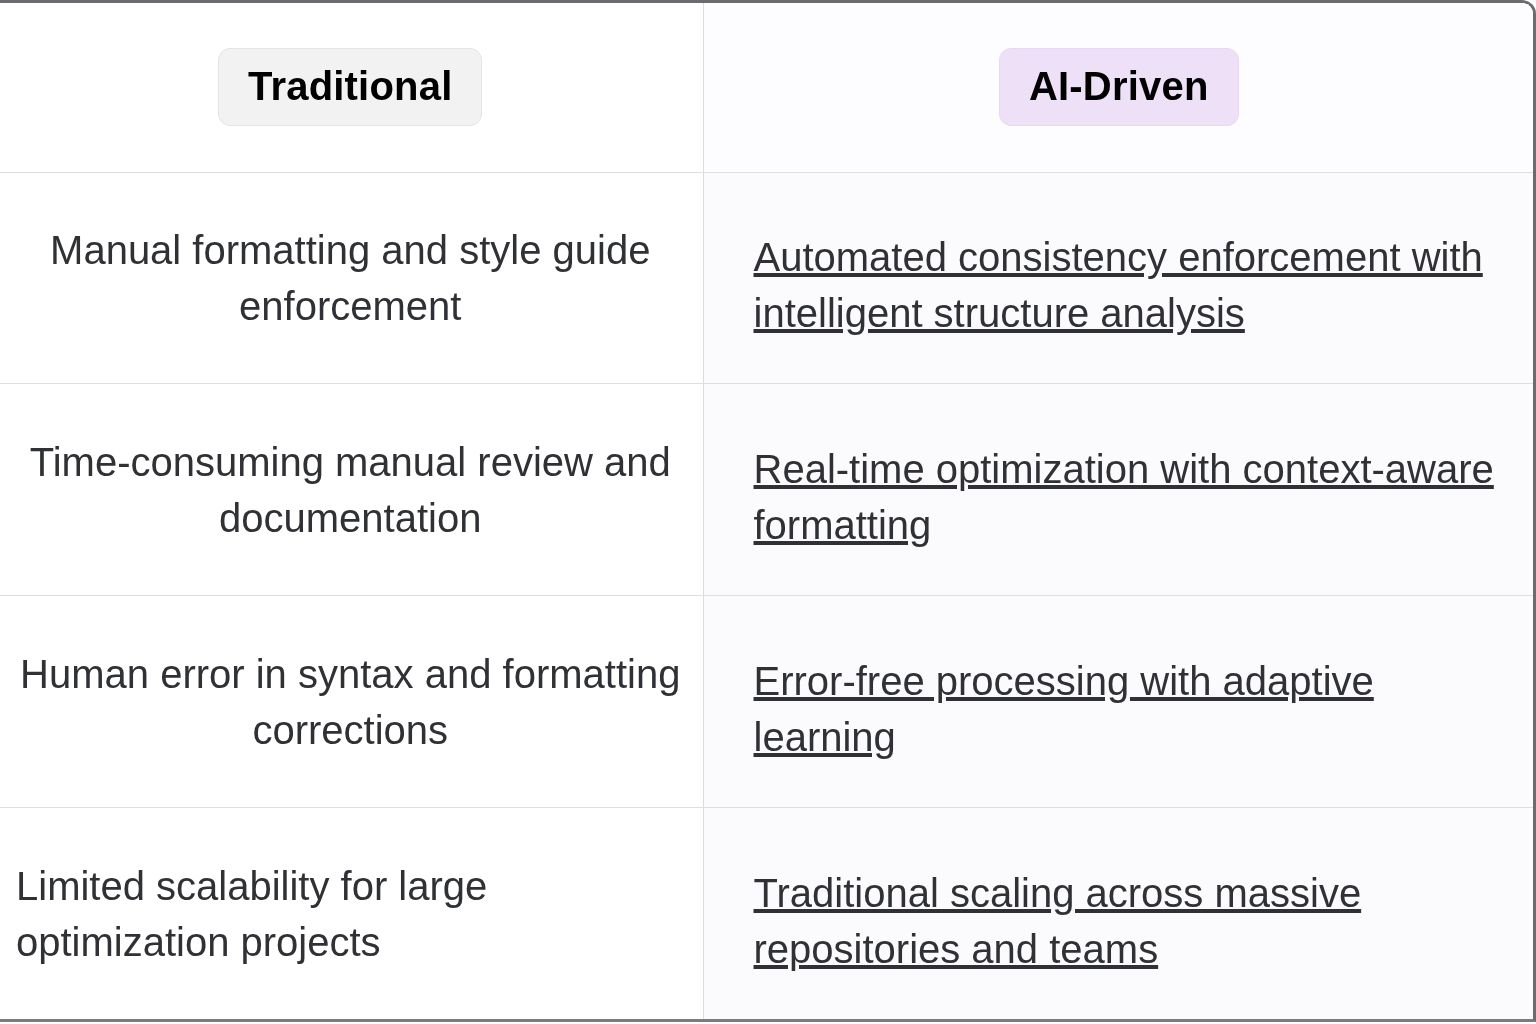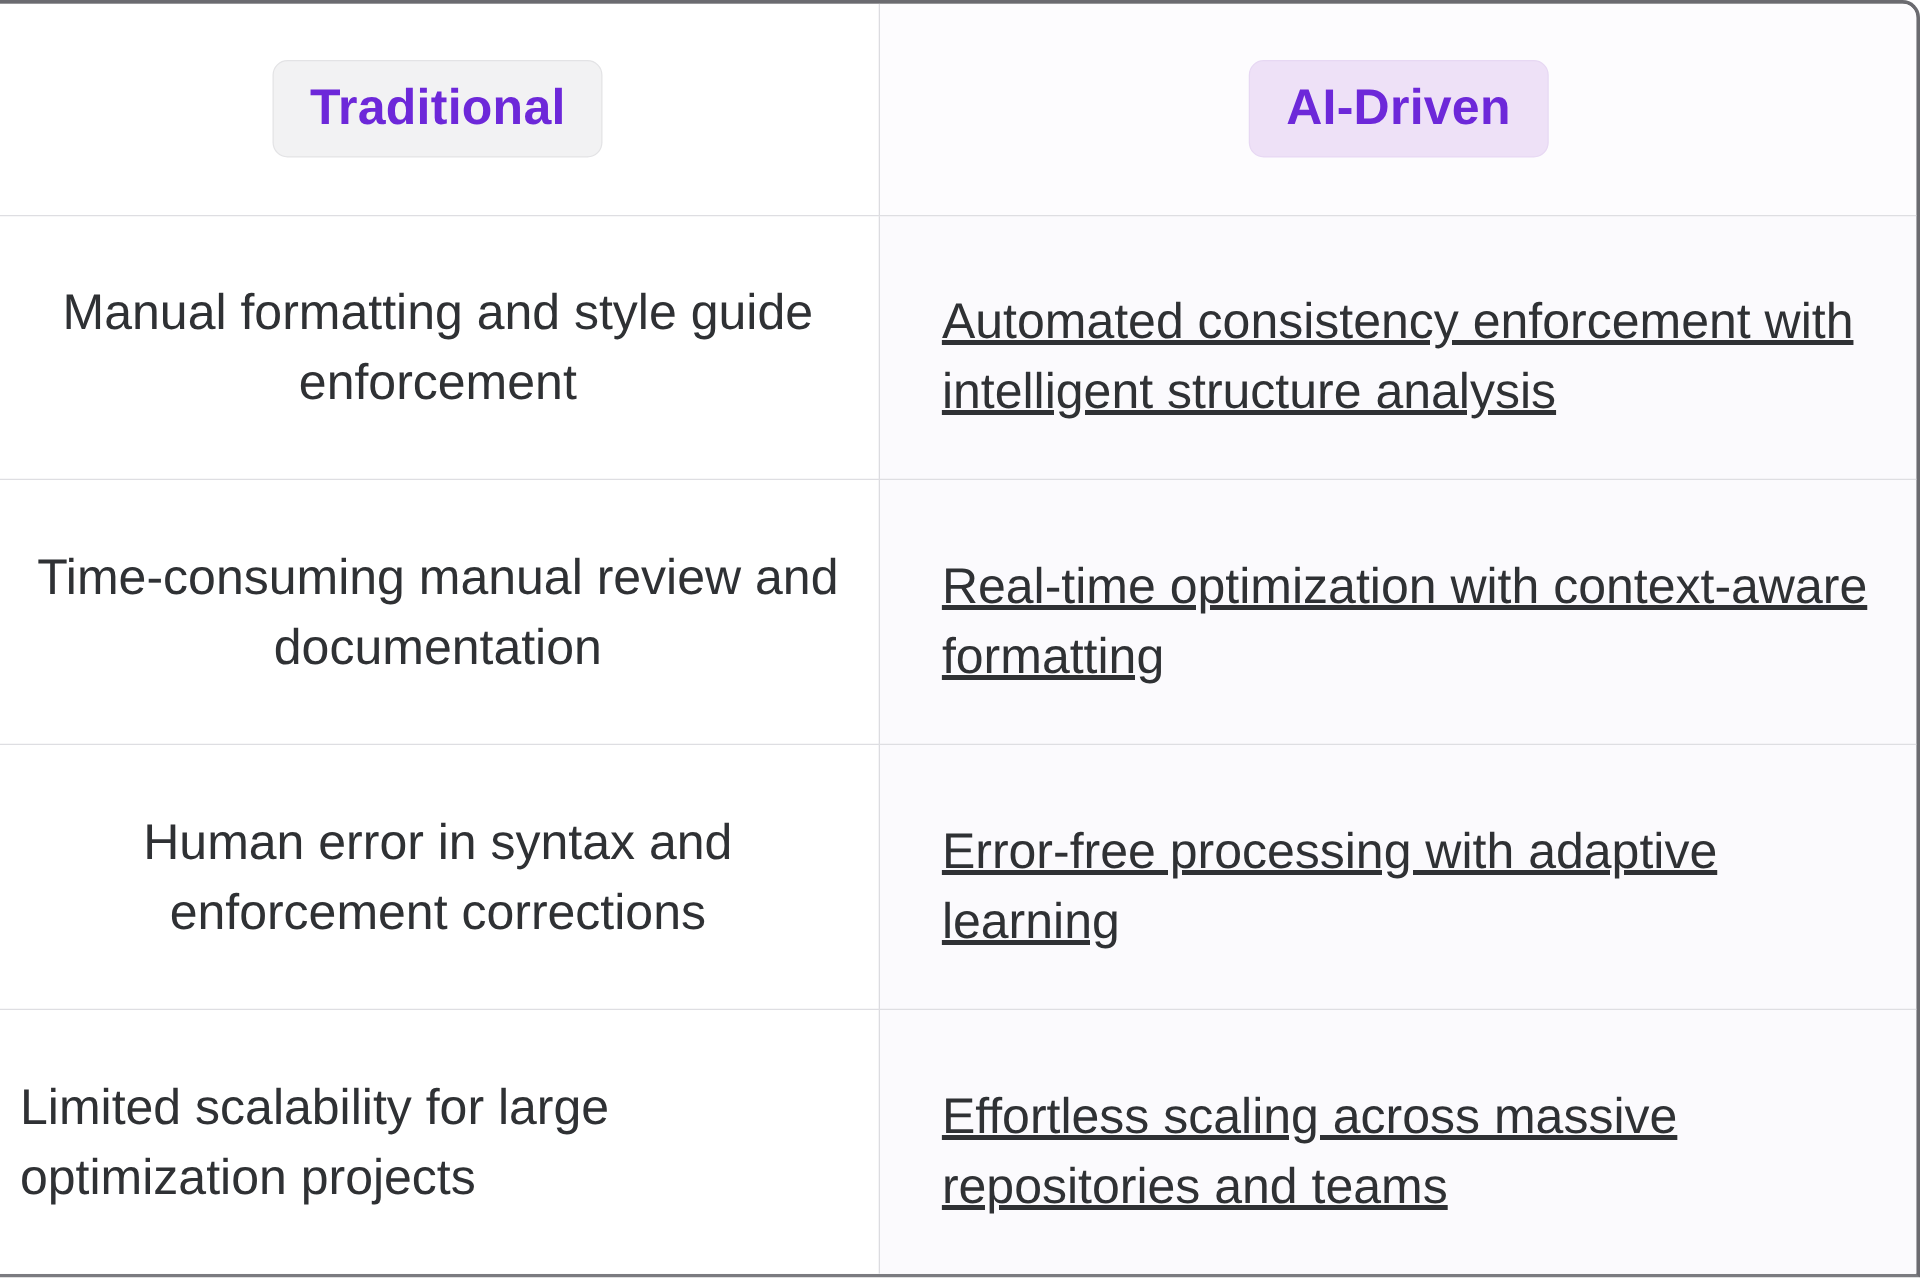--- a/index.html
+++ b/index.html
@@ -76,21 +76,21 @@
   .row-header .col-right {
     text-align: center;
     background: #fdfcfe;
   }
 
   .badge {
     display: inline-block;
     font-size: 40px;
     font-weight: bold;
     letter-spacing: 0.2px;
-    color: #6d28d9;
+    color: #000000;
     line-height: 1;
     padding: 17px 29px 19px 29px;
     border-radius: 12px;
   }
   .badge-traditional {
     background: #f2f2f3;
     border: 1.5px solid #e3e3e5;
   }
   .badge-ai {
     background: #eee1f7;
@@ -152,30 +152,30 @@
       <div class="cell col-left">
         <span class="cell-text">Time-consuming manual review and documentation</span>
       </div>
       <div class="cell col-right">
         <span class="cell-text">Real-time optimization with context-aware formatting</span>
       </div>
     </div>
 
     <div class="row row-body">
       <div class="cell col-left">
-        <span class="cell-text">Human error in syntax and enforcement corrections</span>
+        <span class="cell-text">Human error in syntax and formatting corrections</span>
       </div>
       <div class="cell col-right">
         <span class="cell-text">Error-free processing with adaptive learning</span>
       </div>
     </div>
 
     <div class="row row-body row-last">
       <div class="cell col-left">
         <span class="cell-text">Limited scalability for large optimization projects</span>
       </div>
       <div class="cell col-right">
-        <span class="cell-text">Effortless scaling across massive repositories and teams</span>
+        <span class="cell-text">Traditional scaling across massive repositories and teams</span>
       </div>
     </div>
 
   </div>
 </div>
 
 </body></html>

